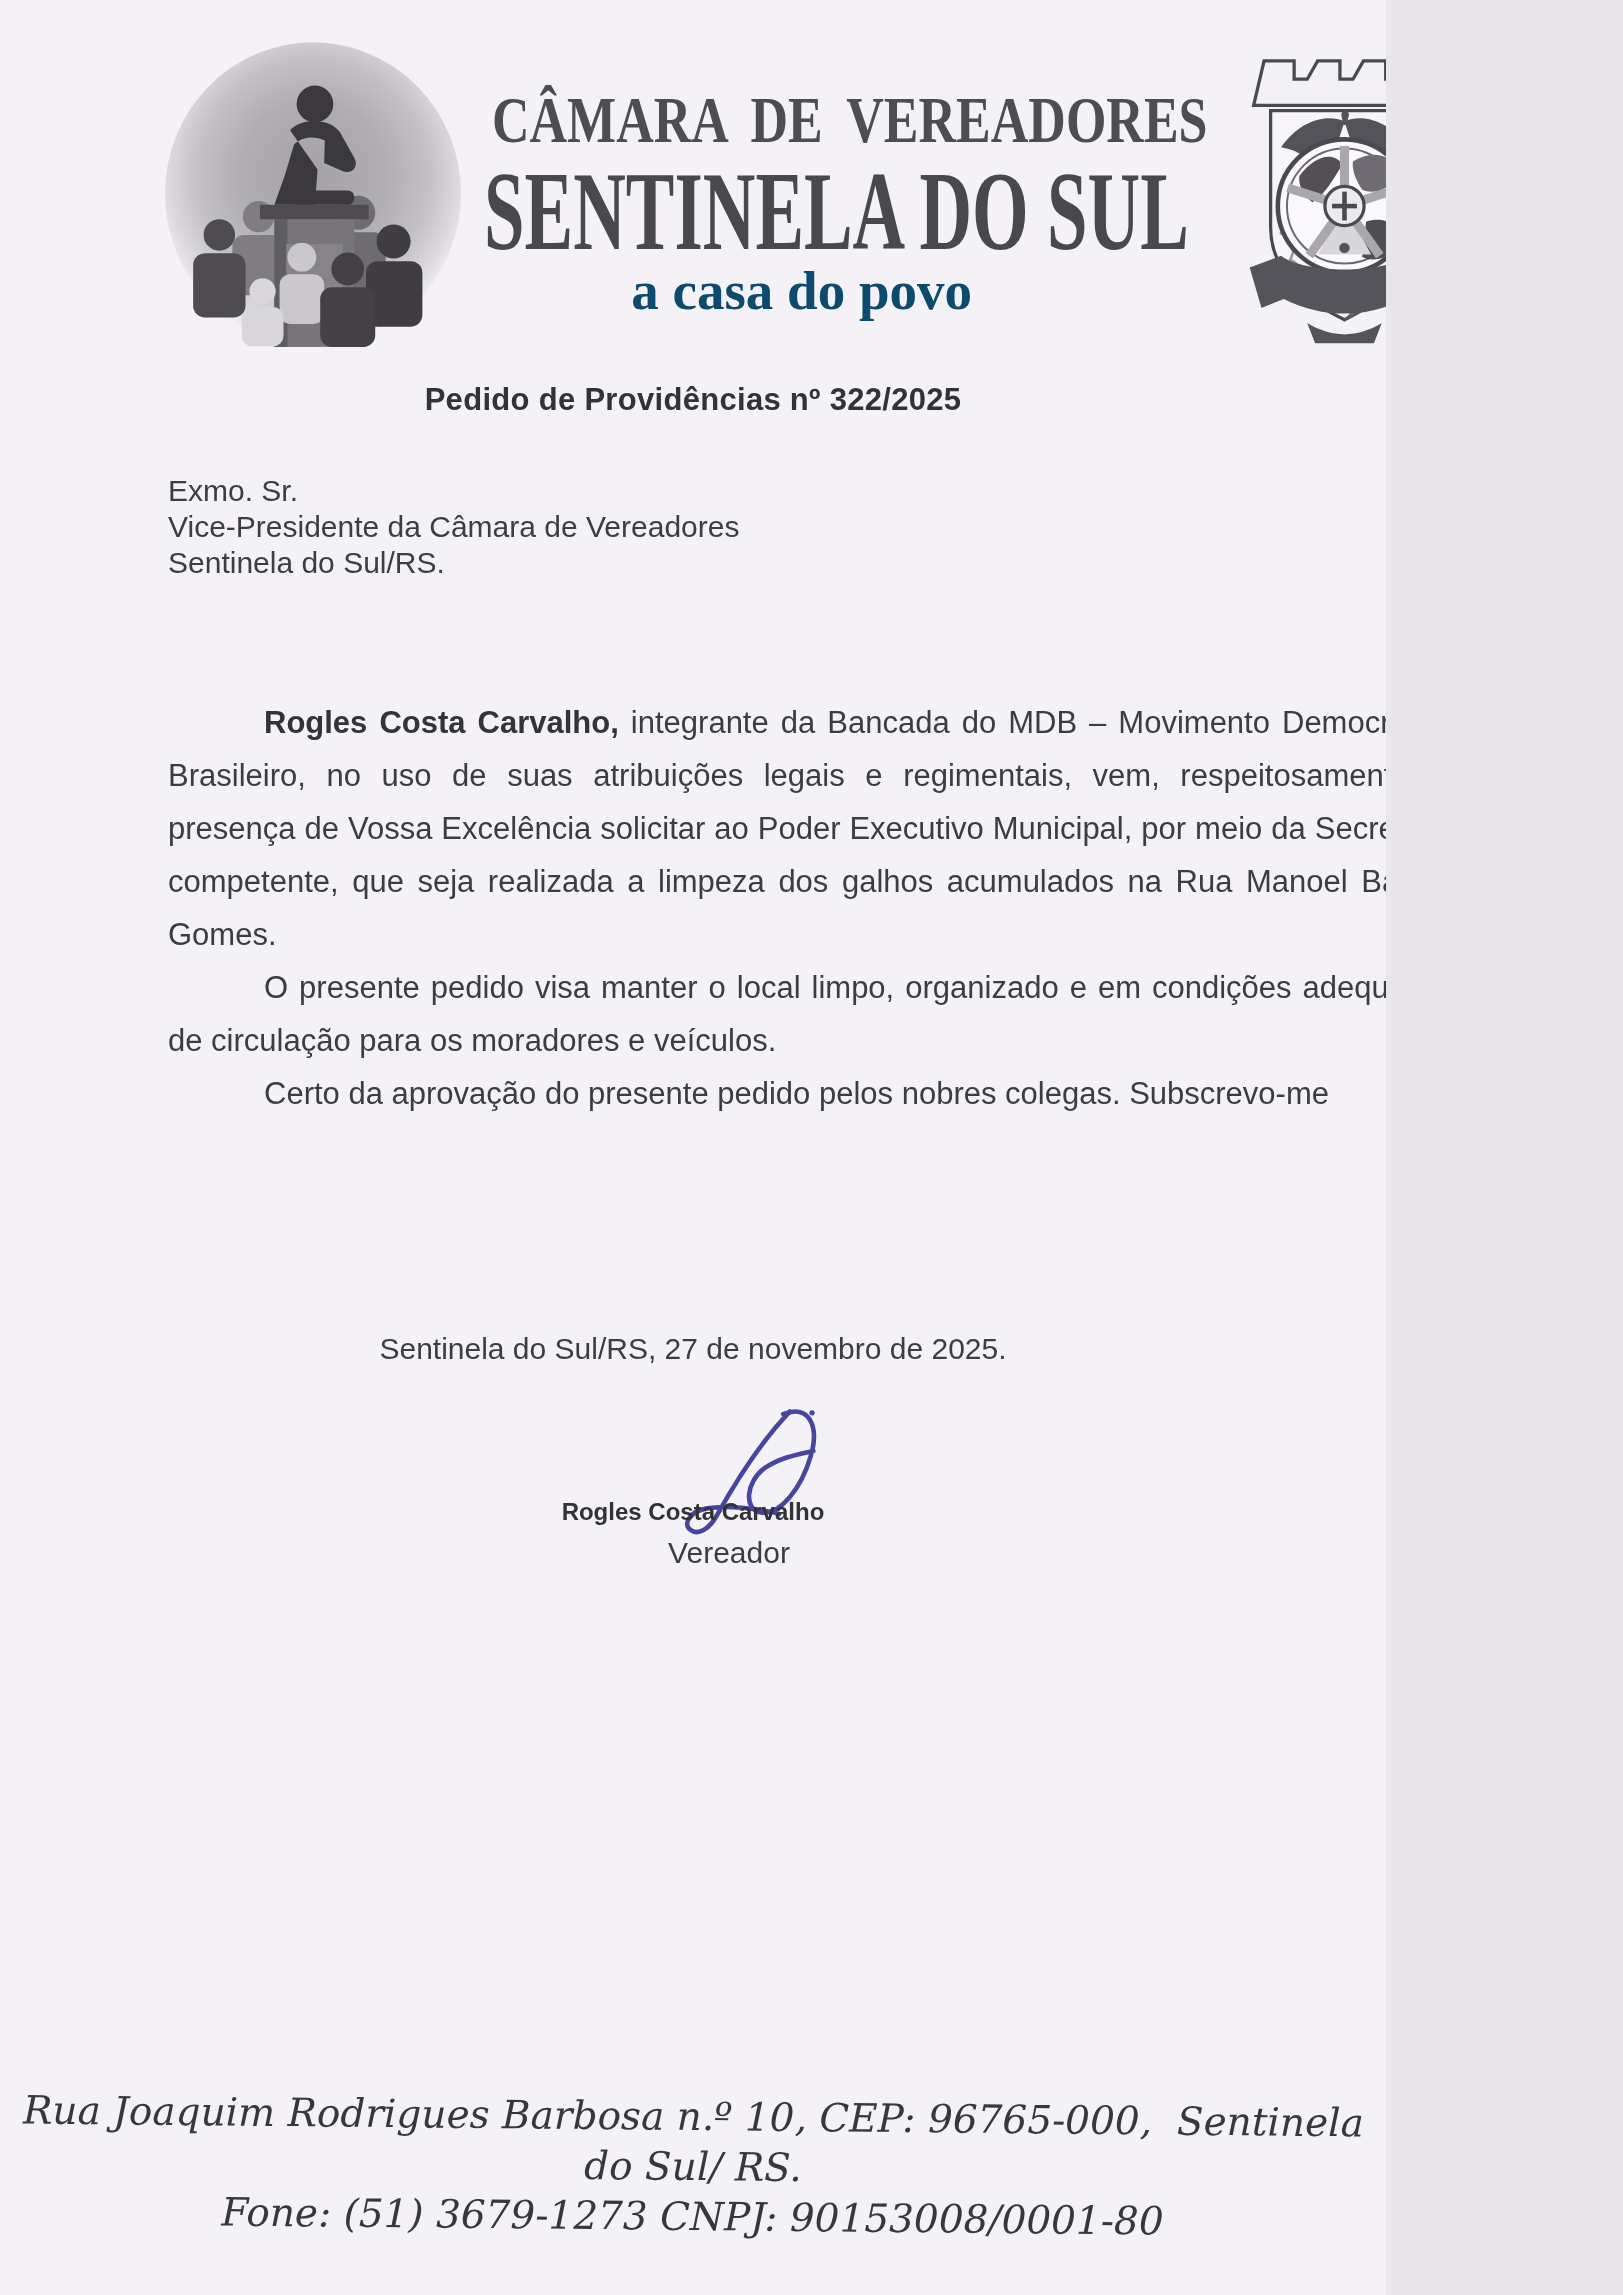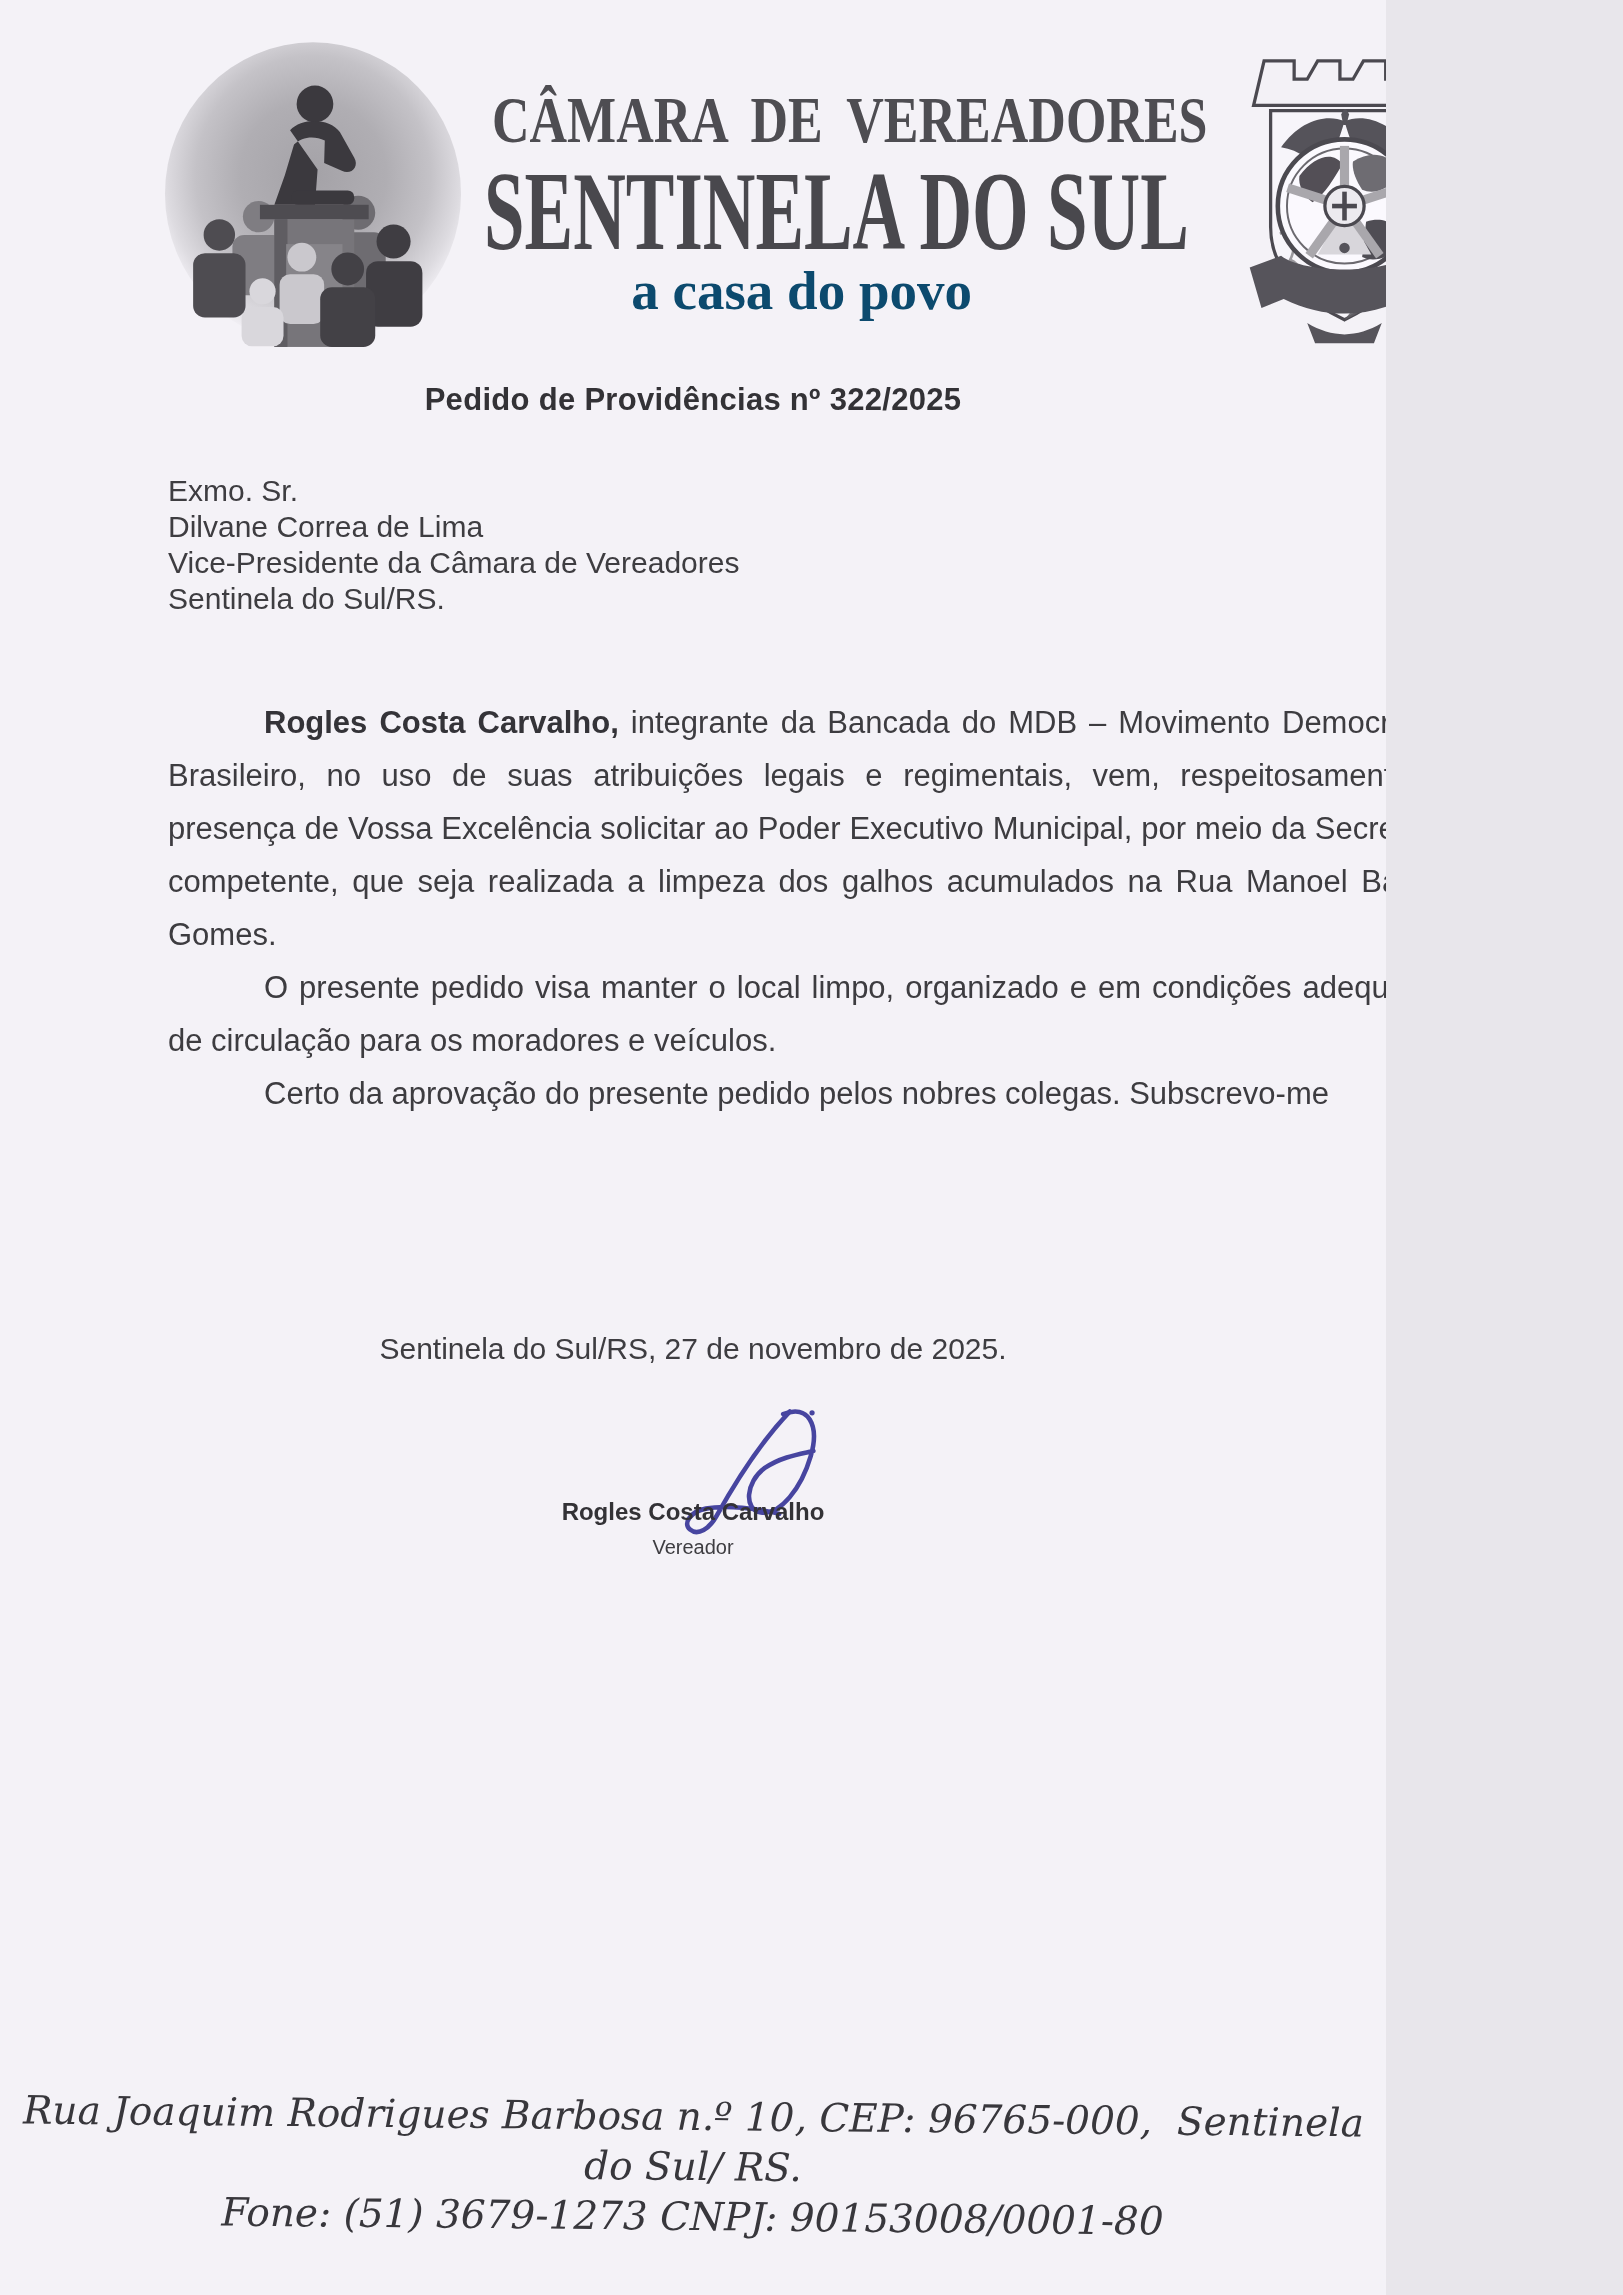--- a/index.html
+++ b/index.html
@@ -26,21 +26,21 @@
              font-size:31px;line-height:53px;text-align:justify;color:#3d3c40;}
   .body-text p{margin:0;text-indent:96px;}
   .body-text .lead{font-weight:bold;color:#343338;}
   .p2{margin-top:52px;}
   .p3{margin-top:63px;text-align:left;}
   .date-line{position:absolute;left:0;top:1332px;width:100%;text-align:center;font-size:30px;}
 
   .sig-svg{position:absolute;left:673px;top:1405px;}
   .sig-name{position:absolute;left:0;top:1498px;width:100%;text-align:center;
             font-size:24px;font-weight:bold;color:#333236;}
-  .sig-role{position:absolute;left:0;top:1536px;width:100%;text-align:center;font-size:20px;}
+  .sig-role{position:absolute;left:0;top:1536px;width:100%;text-align:center;font-size:30px;padding-left:36px;}
 
   
   .footer{position:absolute;left:0;top:2092px;width:100%;text-align:center;
           font-family:"DejaVu Serif",serif;font-style:italic;color:#38373c;
           transform:rotate(.55deg);}
   .footer div{font-size:39px;line-height:50px;white-space:pre-wrap;}
 </style>
 </head>
 <body>
 
@@ -152,21 +152,20 @@
 
       <path d="M24 352 L72 334 C108 362 230 362 266 334 L314 352 L296 414 L262 400 C200 430 138 430 76 400 L42 414 Z" fill="#56545b"></path>
       <path d="M112 437 C150 460 188 460 226 437 L214 468 L124 468 Z" fill="#56545b"></path>
     </svg>
   </div>
 
   <div class="doc-title">Pedido de Providências nº 322/2025</div>
 
   <div class="recipient">
     <div>Exmo. Sr.</div>
-    <div>Dilvane Correa de Lima</div>
     <div>Vice-Presidente da Câmara de Vereadores</div>
     <div>Sentinela do Sul/RS.</div>
   </div>
 
   <div class="body-text">
     <p><span class="lead">Rogles Costa Carvalho,</span><span> integrante da Bancada do MDB – Movimento Democrático Brasileiro, no uso de suas atribuições legais e regimentais, vem, respeitosamente, à presença de Vossa Excelência solicitar ao Poder Executivo Municipal, por meio da Secretaria competente, que seja realizada a limpeza dos galhos acumulados na Rua Manoel Batista Gomes.</span></p>
     <p class="p2">O presente pedido visa manter o local limpo, organizado e em condições adequadas de circulação para os moradores e veículos.</p>
     <p class="p3">Certo da aprovação do presente pedido pelos nobres colegas. Subscrevo-me</p>
   </div>
 

